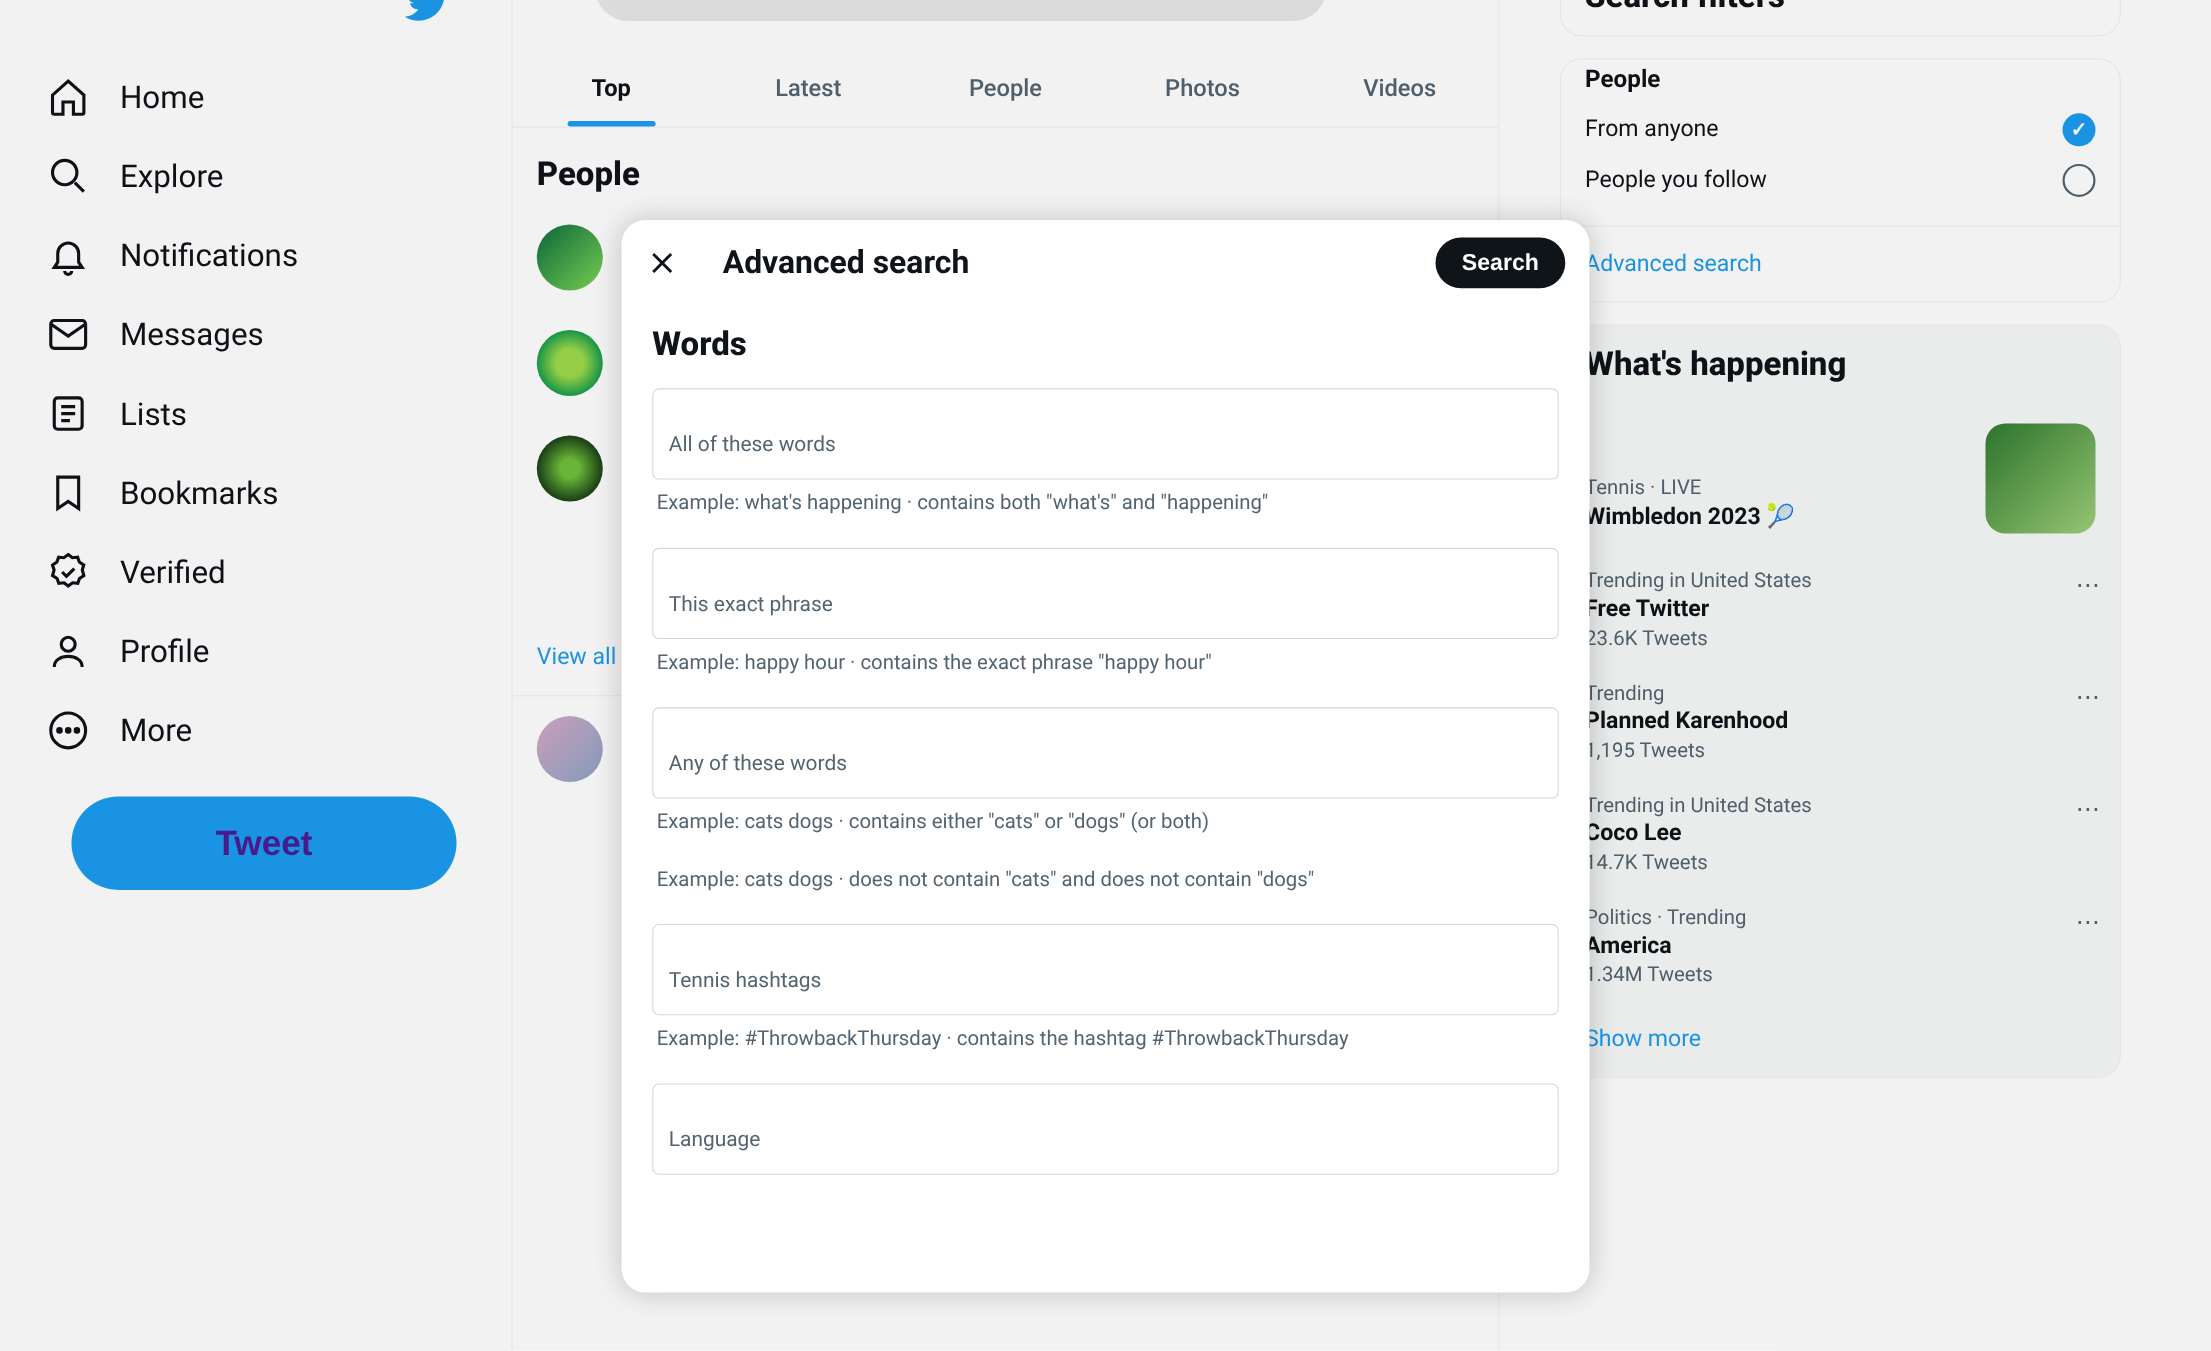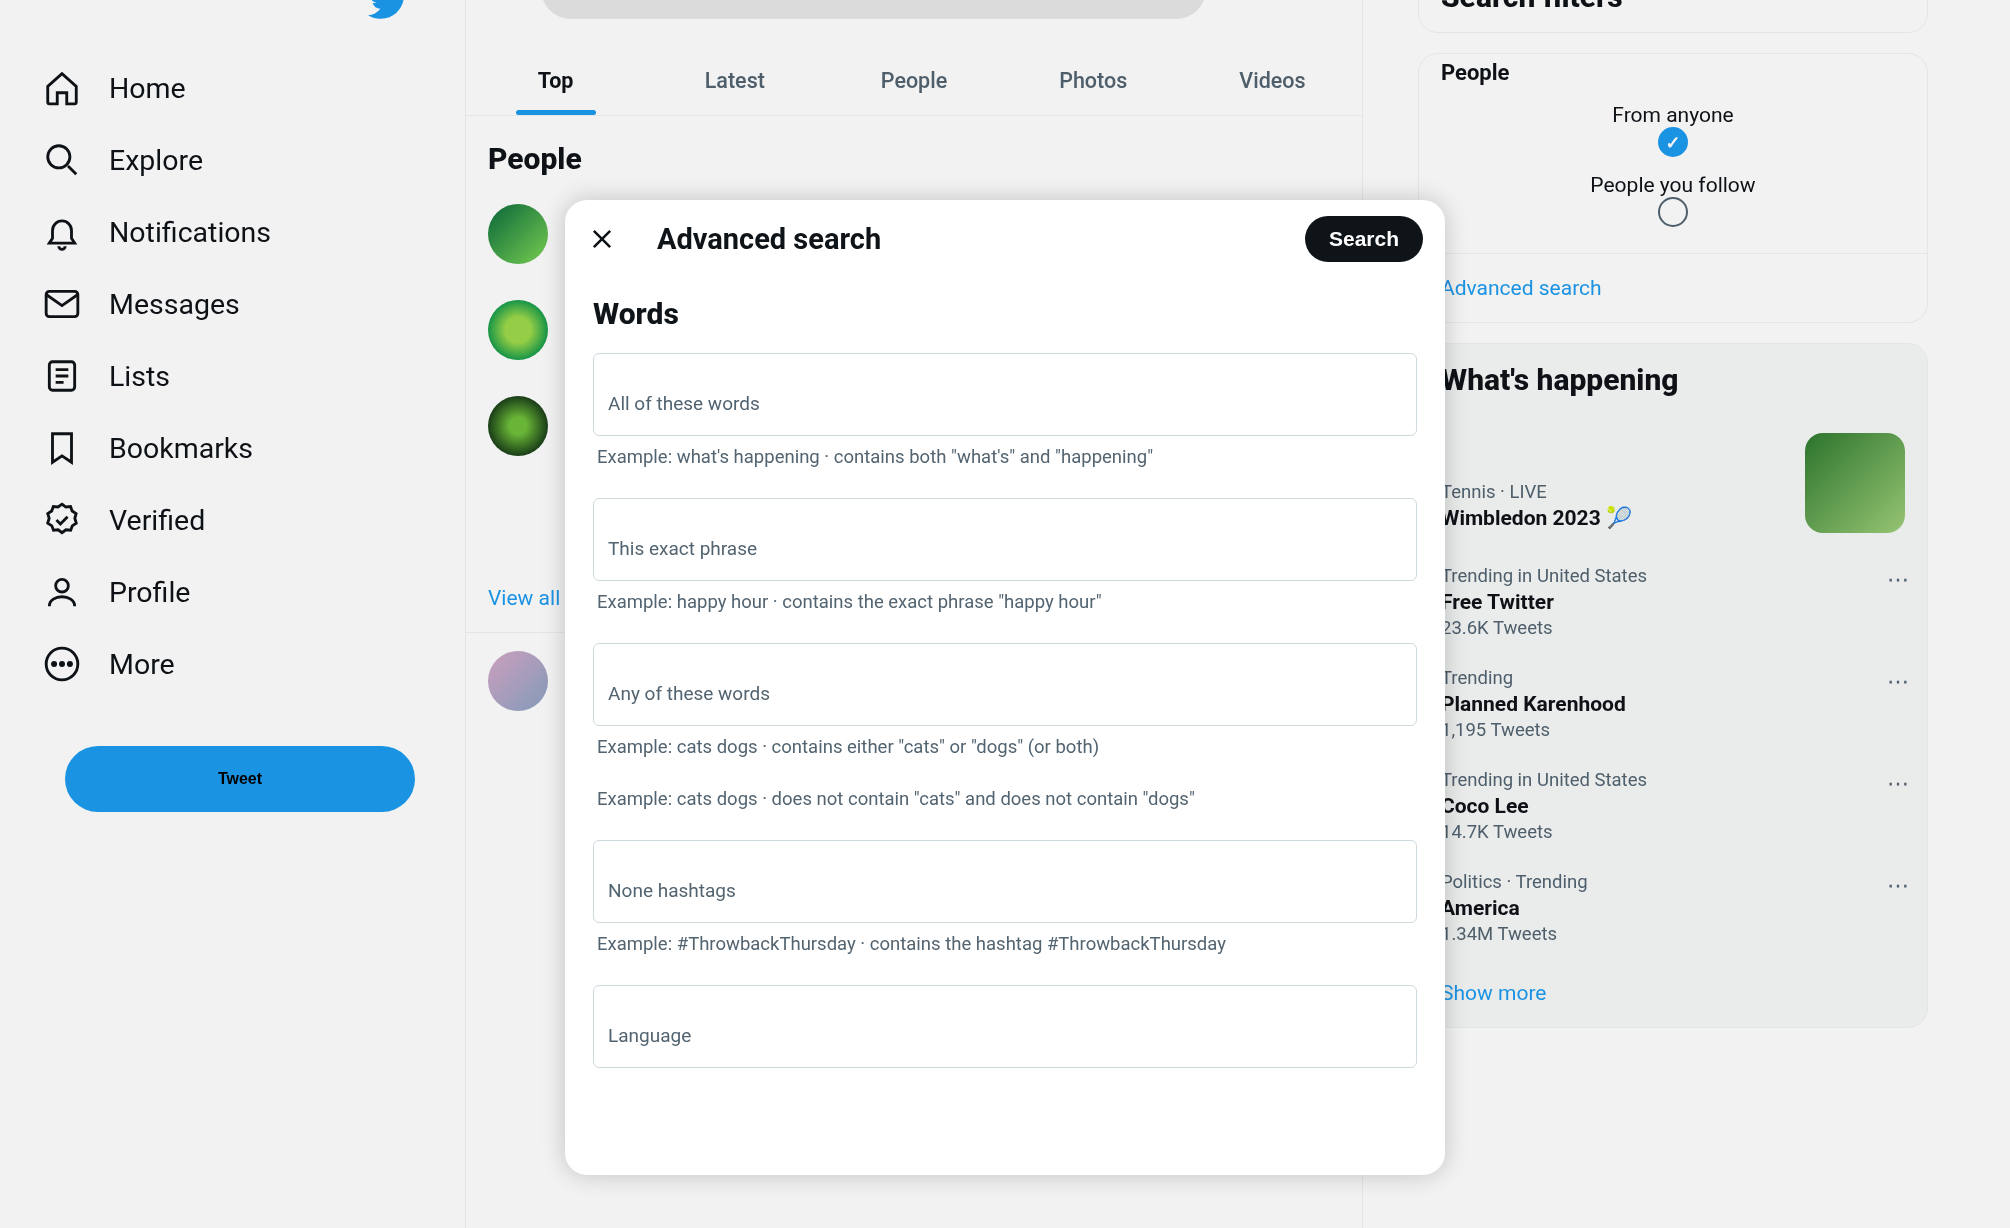--- a/index.html
+++ b/index.html
@@ -36,26 +36,26 @@
     border-radius: 9999px;
     cursor: pointer;
     gap: 28px;
     font-size: 28.5px;
     color: #0f1419;
   }
   .nav-icon { width: 38px; height: 38px; flex-shrink: 0; }
   .nav-icon svg { width: 100%; height: 100%; fill: none; stroke: #0f1419; stroke-width: 1.8; }
   .tweet-btn {
     width: 350px;
-    margin-top: 46px;
+    margin-top: 24px;
     background: #1d9bf0;
-    color: #000000;
+    color: #4c1d95;
     border: none;
     border-radius: 9999px;
-    font-size: 16px;
+    font-size: 32px;
     font-weight: 700;
     padding: 24px 0;
     cursor: pointer;
   }
 
   
   .center-col {
     position: absolute;
     left: 465px; top: 0;
     width: 898px; height: 1228px;
@@ -155,21 +155,20 @@
   .panel-header {
     font-size: 30px; font-weight: 800;
     padding: 18px 22px;
   }
   .filter-group { padding: 6px 22px 18px; }
   .filter-group-title { font-size: 22px; font-weight: 700; margin-bottom: 10px; }
   .filter-row {
     display: flex; justify-content: space-between; align-items: center;
     padding: 8px 0;
     font-size: 21px;
-    flex-direction: column;
   }
   .radio {
     width: 30px; height: 30px;
     border: 2px solid #536471;
     border-radius: 50%;
   }
   .radio.checked {
     width: 30px; height: 30px;
     border-radius: 50%;
     background: #1d9bf0;
@@ -471,21 +470,21 @@
 
     <div class="field">
       <div class="field-label">Any of these words</div>
 
     </div>
     <div class="example">Example: cats dogs · contains either "cats" or "dogs" (or both)</div>
 
     <div class="example">Example: cats dogs · does not contain "cats" and does not contain "dogs"</div>
 
     <div class="field">
-      <div class="field-label">None hashtags</div>
+      <div class="field-label">Tennis hashtags</div>
 
     </div>
     <div class="example">Example: #ThrowbackThursday · contains the hashtag #ThrowbackThursday</div>
 
     <div class="field">
       <div class="field-label">Language</div>
     </div>
   </div>
 </div>
 

